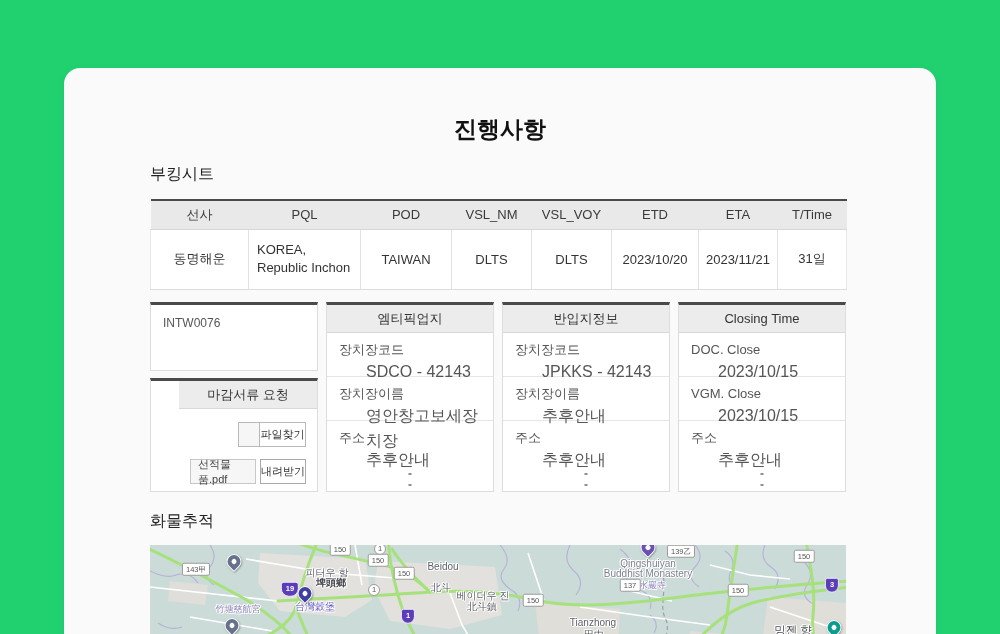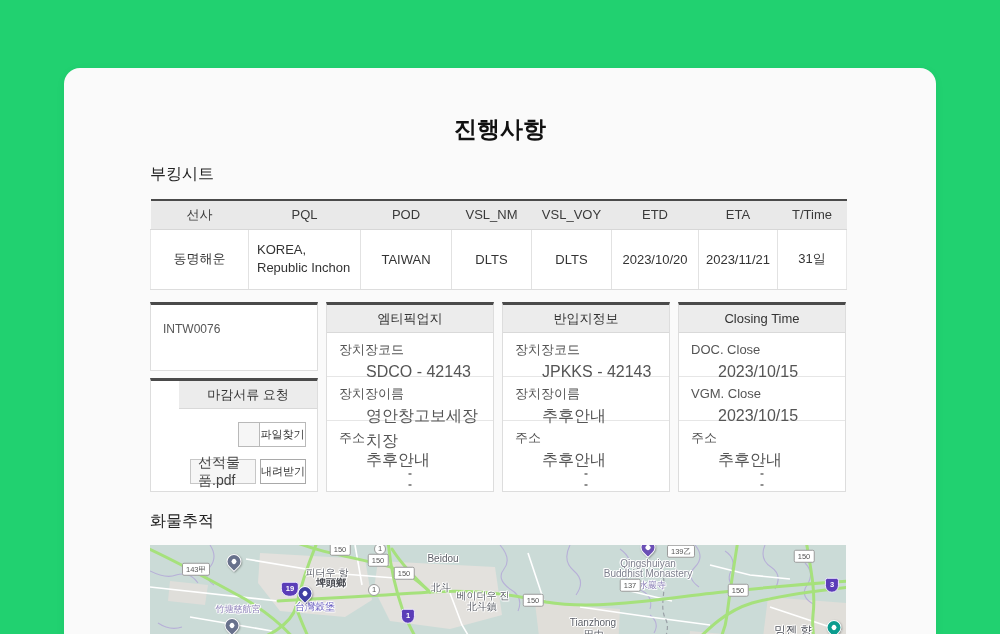--- a/index.html
+++ b/index.html
@@ -49,40 +49,40 @@
   .panel-header {
     background:#ececec; height:28px; line-height:28px; text-align:center;
     font-size:13px; color:#333; border-bottom:1px solid #d9d9d9;
   }
   .p-booknum   { left:86px;  top:234px; width:168px; height:69px; }
   .p-docs      { left:86px;  top:310px; width:168px; height:114px;padding-left:28px; }
   .p-info-0    { left:262px; top:234px; width:168px; height:190px; }
   .p-info-1    { left:438px; top:234px; width:168px; height:190px; }
   .p-info-2    { left:614px; top:234px; width:168px; height:190px; }
 
-  .booknum-value { padding:17px 12px; font-size:12px; color:#555; }
+  .booknum-value { padding:11px 12px; font-size:12px; color:#555; }
 
   .info-row { position:relative; padding:7px 12px 0; }
   .info-row-1, .info-row-2 { height:44px; border-bottom:1px solid #e6e6e6; }
   .info-row-3 { height:70px; }
   .info-label { font-size:13px; color:#555; line-height:1.55; }
   .info-value { font-size:16px; color:#555; line-height:1.55;margin-left:27px; }
   .vdots { position:absolute; left:50%; bottom:5px; transform:translateX(-50%);
            display:flex; flex-direction:column; gap:9px; }
   .vdots i { width:3px; height:2px; background:#8f8f8f; display:block; }
 
   
   .docs-body { padding:13px 11px 0; }
   .file-combo { display:flex; height:25px; border:1px solid #b9b9b9; background:#fff; margin-bottom:12px;margin-left:48px; }
   .file-combo input { flex:1; border:0; background:#f6f6f6; min-width:0; font-size:11px; padding:0 5px; outline:none; }
   .file-combo .btn { width:46px; border:0; border-left:1px solid #b9b9b9; background:#fff;
                      font-size:11px; color:#333; cursor:pointer;
                      font-family:"Liberation Sans","DejaVu Sans",sans-serif; }
   .file-row2 { display:flex; height:25px; gap:4px; }
-  .file-chip { flex:1; border:1px solid #c7c7c7; background:#f6f6f6; font-size:14px; color:#444;
+  .file-chip { flex:1; border:1px solid #c7c7c7; background:#f6f6f6; font-size:11px; color:#444;
                display:flex; align-items:center; padding:0 7px; }
   .file-row2 .btn2 { width:46px; border:1px solid #a9a9a9; background:#fff; font-size:11px; color:#333;
                      cursor:pointer; font-family:"Liberation Sans","DejaVu Sans",sans-serif; }
 
   
   .map {
     position:absolute; left:86px; top:477px; width:696px; height:200px;
     overflow:hidden; background:#cbdbd7;
   }
   .map svg { position:absolute; left:0; top:0; }
@@ -295,21 +295,21 @@
         <path d="M238,-5 C 240,20 246,46 253,66 C 259,82 268,96 276,112"></path>
         <path d="M656,-5 C 660,20 666,46 663,70 C 661,92 668,106 670,122"></path>
         <path d="M540,102 C 560,82 576,66 602,58 C 632,50 662,46 700,42"></path>
         <path d="M588,-5 C 584,20 580,46 577,70 C 575,88 568,98 562,108"></path>
       </g>
     </svg>
 
     <span class="mlabel" style="left:177px; top:21px;">피터우 항</span>
     <span class="mlabel bold" style="left:181px; top:31px;">埤頭鄉</span>
     <span class="mlabel poi-blue" style="left:165px; top:55px;font-family:Liberation Mono, monospace;">台灣穀堡</span>
-    <span class="mlabel" style="left:293px; top:8px;">Beidou</span>
+    <span class="mlabel" style="left:293px; top:16px;">Beidou</span>
     <span class="mlabel" style="left:291px; top:36px;">北斗</span>
     <span class="mlabel" style="left:333px; top:44px;">베이더우 진</span>
     <span class="mlabel" style="left:332px; top:55px;">北斗鎮</span>
     <span class="mlabel sm poi-purple" style="left:88px; top:58px;">竹塘慈航宮</span>
     <span class="mlabel" style="left:443px; top:72px;">Tianzhong</span>
     <span class="mlabel" style="left:444px; top:83px;">田中</span>
     <span class="mlabel poi-gray" style="left:498px; top:13px;">Qingshuiyan</span>
     <span class="mlabel poi-gray" style="left:498px; top:23px;">Buddhist Monastery</span>
     <span class="mlabel sm poi-purple" style="left:498px; top:34px;">清水巖寺</span>
     <span class="mlabel big" style="left:643px; top:78px;">밍젠 향</span>

